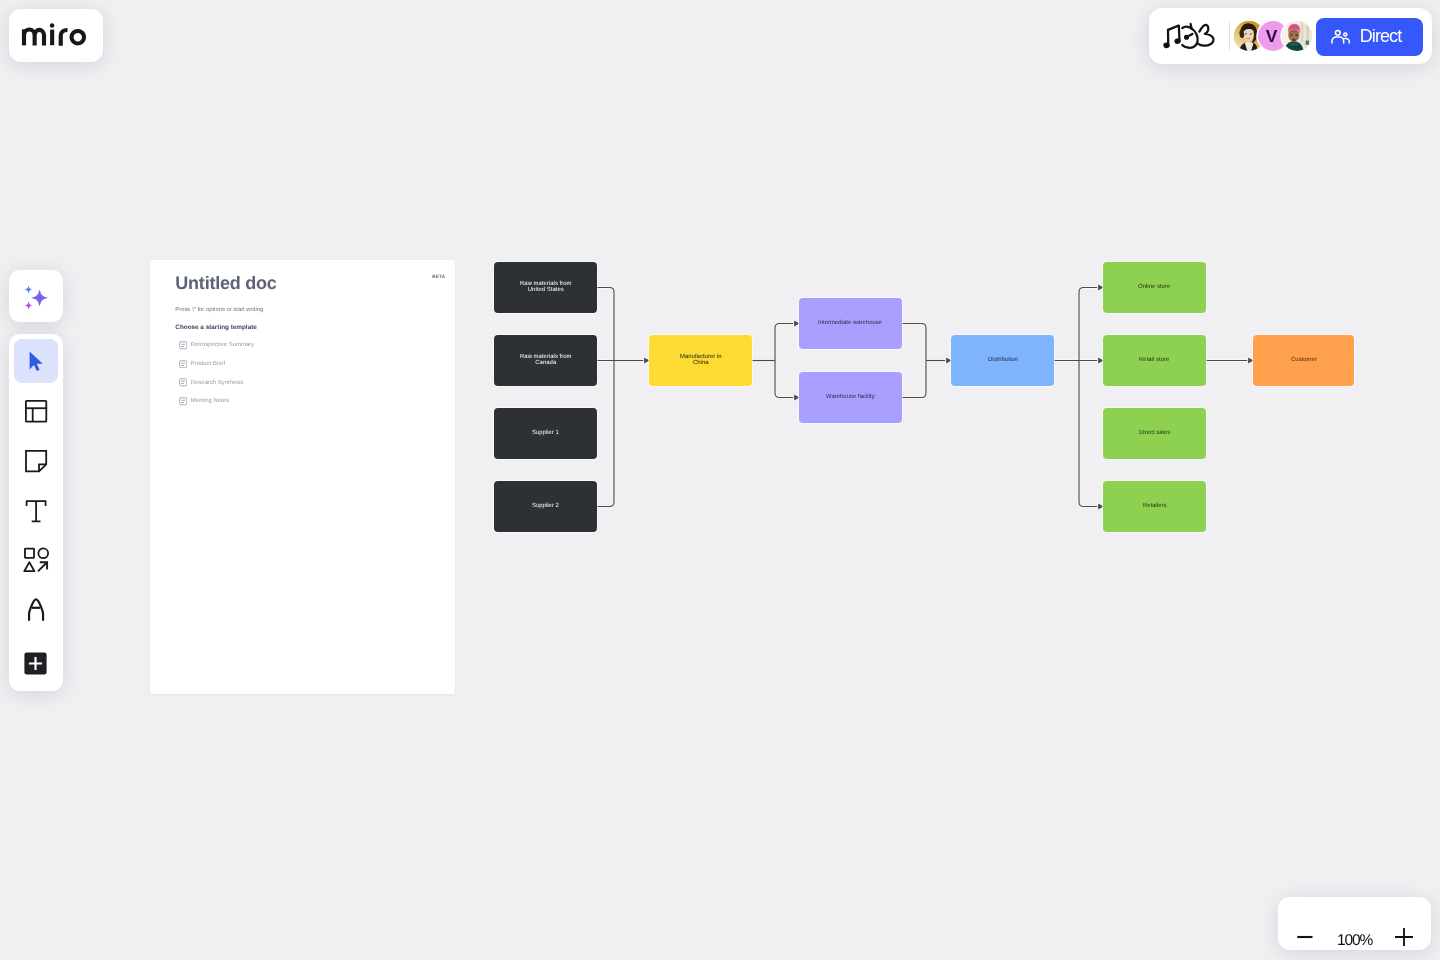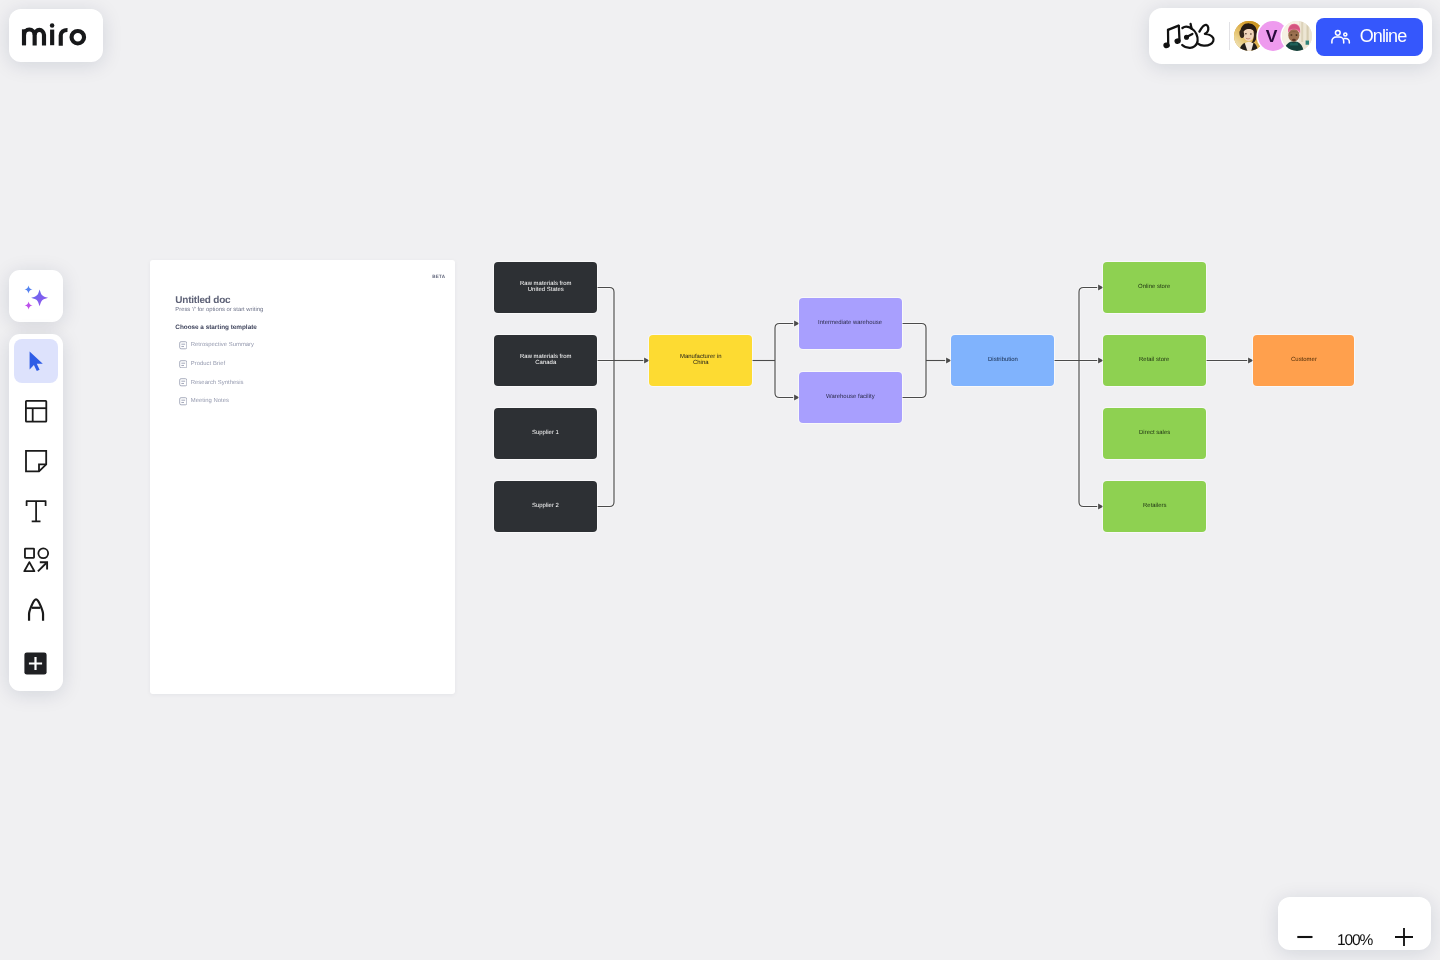--- a/index.html
+++ b/index.html
@@ -19,21 +19,21 @@
     position:absolute; left:150px; top:260.4px; width:305.4px; height:433.8px;
     background:#fff; border-radius:3px;
     box-shadow: 0 1px 4px rgba(9,30,66,.055);
   }
   .doc-badge {
     position:absolute; right:10px; top:13.5px;
     font-size:4.6px; font-weight:700; letter-spacing:.25px; color:#62677C;
     text-transform:uppercase; line-height:5px;
   }
   .doc-title {
-    position:absolute; left:25.3px; top:33px; font-size:10px; font-weight:600;
+    position:absolute; left:25.3px; top:16px; font-size:18px; font-weight:600;
     color:#5E6277; letter-spacing:-.22px; line-height:15px;
   }
   .doc-placeholder {
     position:absolute; left:25.3px; top:46.6px; font-size:5.85px; color:#6B7087;
     letter-spacing:.01px; line-height:7px;
   }
   .doc-heading {
     position:absolute; left:25.3px; top:63.2px; font-size:6.4px; font-weight:700;
     color:#41465E; letter-spacing:-.02px; line-height:7px;
   }
@@ -407,21 +407,21 @@
           </svg>
         </div>
       </div>
     <button class="share-btn">
       <svg class="people" width="20" height="16" viewBox="0 0 20 16" fill="none">
         <circle cx="6.8" cy="3.8" r="2.35" stroke="#fff" stroke-width="1.55"></circle>
         <path d="M0.9 13.9 v-1.7 a4.2 4.2 0 0 1 4.2 -4.2 h3.4 a4.2 4.2 0 0 1 4.2 4.2 v1.7" stroke="#fff" stroke-width="1.55" stroke-linecap="round" stroke-linejoin="round"></path>
         <circle cx="14.3" cy="5.5" r="1.55" stroke="#fff" stroke-width="1.55"></circle>
         <path d="M13.0 9.5 h1.9 a3.4 3.4 0 0 1 3.4 3.4 v1.0" stroke="#fff" stroke-width="1.55" stroke-linecap="round" stroke-linejoin="round"></path>
       </svg>
-      <span class="share-label">Online</span>
+      <span class="share-label">Direct</span>
     </button>
   </div>
 
   <div class="zoom-panel">
     <button class="zoom-btn">
       <svg width="26" height="26" viewBox="0 0 26 26">
         <path d="M5.3 13 H20.5" stroke="#121212" stroke-width="2.1" stroke-linecap="butt"></path>
       </svg>
     </button>
     <span class="zoom-level">100%</span>

